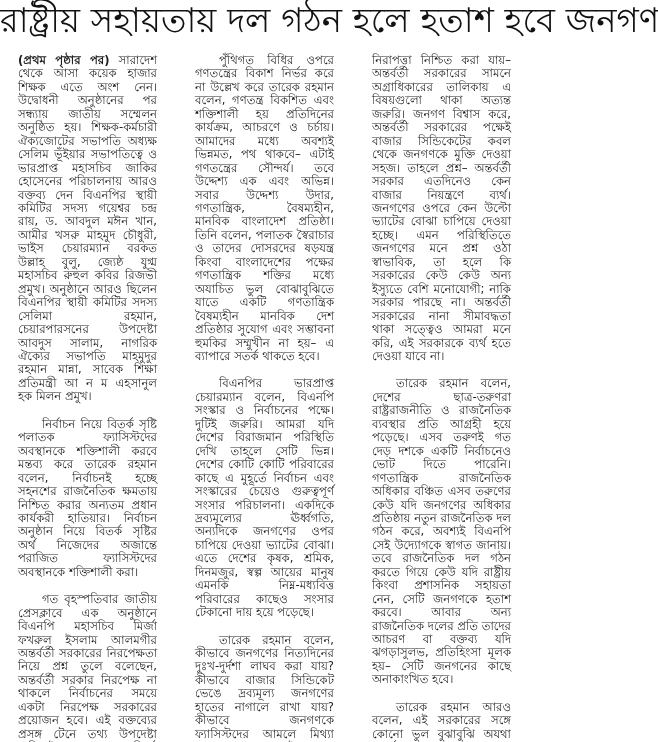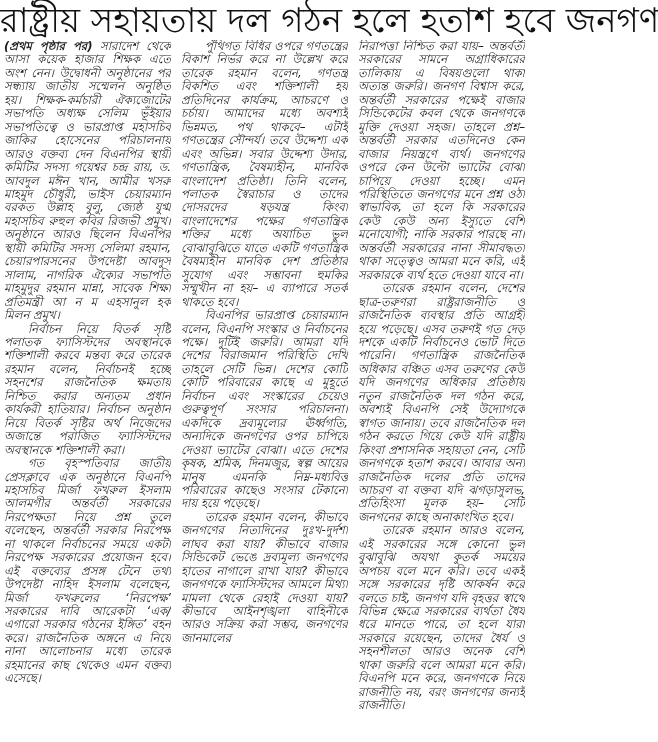--- a/index.html
+++ b/index.html
@@ -1,21 +1,21 @@
 <!DOCTYPE html>
 <html><head>
 <meta charset="utf-8">
 <style>
   html, body { margin: 0; padding: 0; background: #ffffff; }
   body { width: 658px; height: 742px; overflow: hidden; font-family: "DejaVu Sans", "Liberation Sans", sans-serif; color: #1a1a1a; }
   .page { width: 527px; height: 742px; position: relative; }
   .headline { text-align: center; font-size: 34px; line-height: 40px; height: 40px; margin: 0; padding-top: 0; font-weight: normal; color: #111; letter-spacing: 0px; white-space: nowrap; }
   .columns { display: flex; position: absolute; top: 40px; left: 4px; right: 2px; bottom: 0; gap: 10px; }
   .col { flex: 1; font-size: 11.6px; line-height: 13.45px; text-align: justify; overflow: hidden; color: #1e1e1e; }
-  .col p { margin: 0; text-indent: 24px; font-style: italic; }
+  .col p { margin: 14px; text-indent: 24px; }
   .col p.first { text-indent: 0; }
   .kicker { font-weight: bold; }
 </style>
 </head>
 <body>
 
 <div class="page">
   <h1 class="headline">রাষ্ট্রীয় সহায়তায় দল গঠন হলে হতাশ হবে জনগণ</h1>
   <div class="columns">
     <div class="col">

